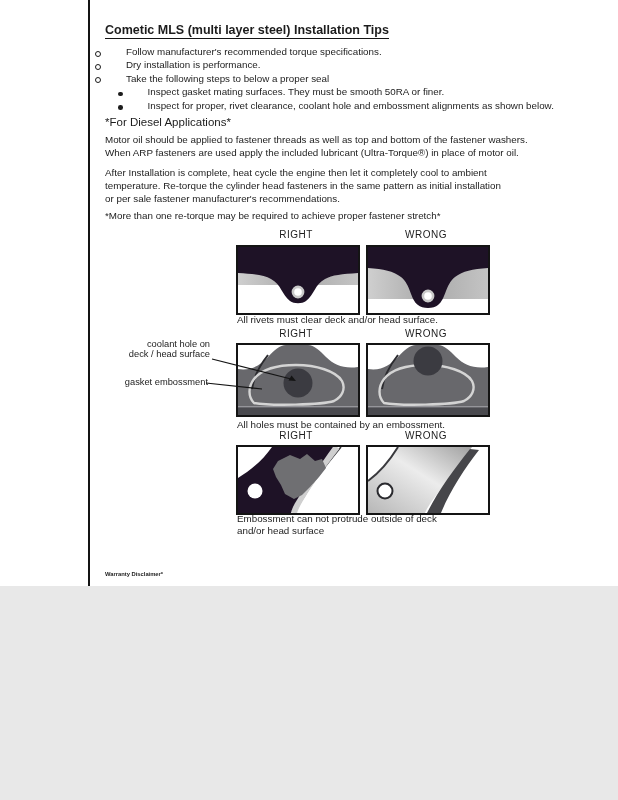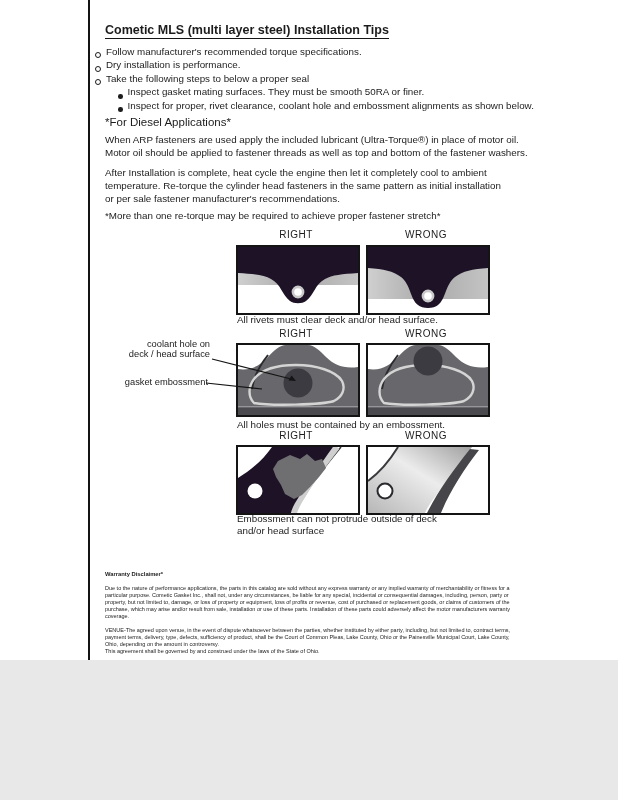--- a/index.html
+++ b/index.html
@@ -1,26 +1,26 @@
 <!DOCTYPE html>
 <html><head>
 <meta charset="utf-8">
 <style>
   html,body{margin:0;padding:0;background:#e8e8e8;}
   .page{
-    position:relative;width:618px;height:660px;background:#ffffff;
+    position:relative;width:618px;height:586px;background:#ffffff;
     font-family:"Liberation Sans", sans-serif;color:#1c1c1c;overflow:hidden;
   }
   .vrule{position:absolute;left:88px;top:0;width:2px;height:794px;background:#141414;}
   .title{
     position:absolute;left:105px;top:23px;font-size:12.5px;font-weight:bold;
     border-bottom:1.6px solid #141414;padding-bottom:1px;white-space:nowrap;
   }
   .bullets{position:absolute;left:95px;top:45px;width:470px;}
-  .b-row{display:flex;align-items:flex-end;height:13.4px;white-space:nowrap;font-size:9.8px;}
+  .b-row{display:flex;align-items:center;height:13.4px;white-space:nowrap;font-size:9.8px;gap:20px;}
   .b-row .txt{line-height:13.4px;}
   .marker-open{width:4px;height:4px;border:1px solid #1c1c1c;border-radius:50%;margin:4px 5px 0 0;flex:0 0 auto;}
   .marker-filled{width:4.6px;height:4.6px;background:#1c1c1c;border-radius:50%;margin:4px 5px 0 0;flex:0 0 auto;}
   .indent{margin-left:23px;}
   .h2{position:absolute;left:105px;top:116px;font-size:11.5px;font-weight:normal;white-space:nowrap;}
   .para{position:absolute;left:105px;font-size:9.8px;line-height:13.2px;}
   .para div{white-space:nowrap;}
   .p1{top:133px;}
   .p2{top:166px;}
   .p3{top:209px;white-space:nowrap;}
@@ -64,22 +64,22 @@
     </div>
     <div class="b-row indent">
       <span class="marker-filled"></span>
       <span class="txt">Inspect for proper, rivet clearance, coolant hole and embossment alignments as shown below.</span>
     </div>
   </div>
 
   <div class="h2">*For Diesel Applications*</div>
 
   <div class="para p1">
+    <div>Motor oil should be applied to fastener threads as well as top and bottom of the fastener washers.</div>
     <div>When ARP fasteners are used apply the included lubricant (Ultra-Torque®) in place of motor oil.</div>
-    <div>Motor oil should be applied to fastener threads as well as top and bottom of the fastener washers.</div>
   </div>
   <div class="para p2">
     <div>After Installation is complete, heat cycle the engine then let it completely cool to ambient</div>
     <div>temperature. Re-torque the cylinder head fasteners in the same pattern as initial installation</div>
     <div>or per sale fastener manufacturer's recommendations.</div>
   </div>
   <div class="para p3">*More than one re-torque may be required to achieve proper fastener stretch*</div>
 
   <div class="dg-label" style="left:236px;top:229px;">RIGHT</div>
   <div class="dg-label" style="left:366px;top:229px;">WRONG</div>

